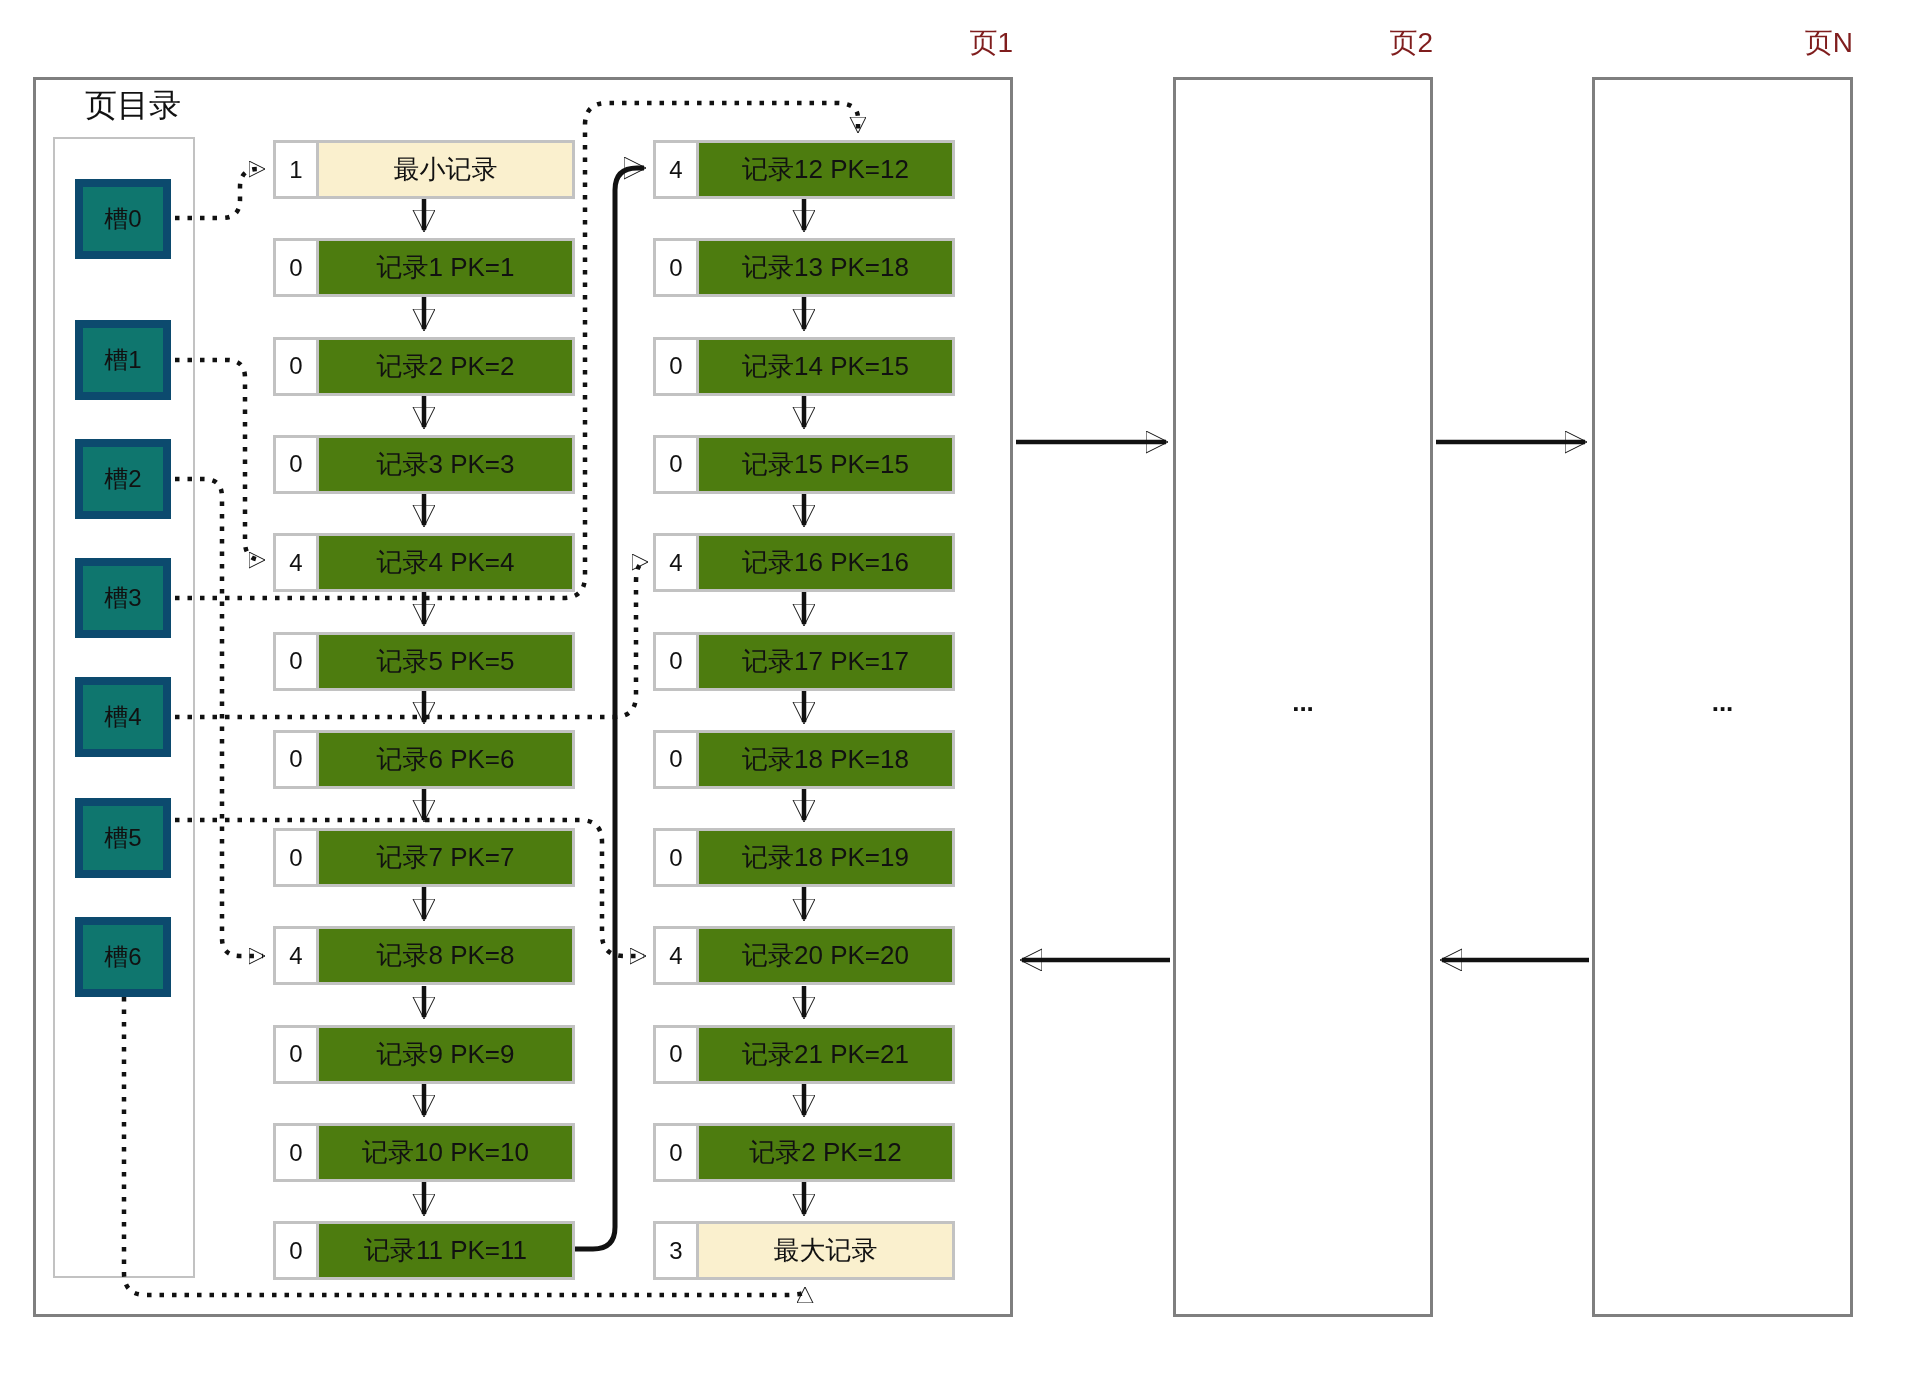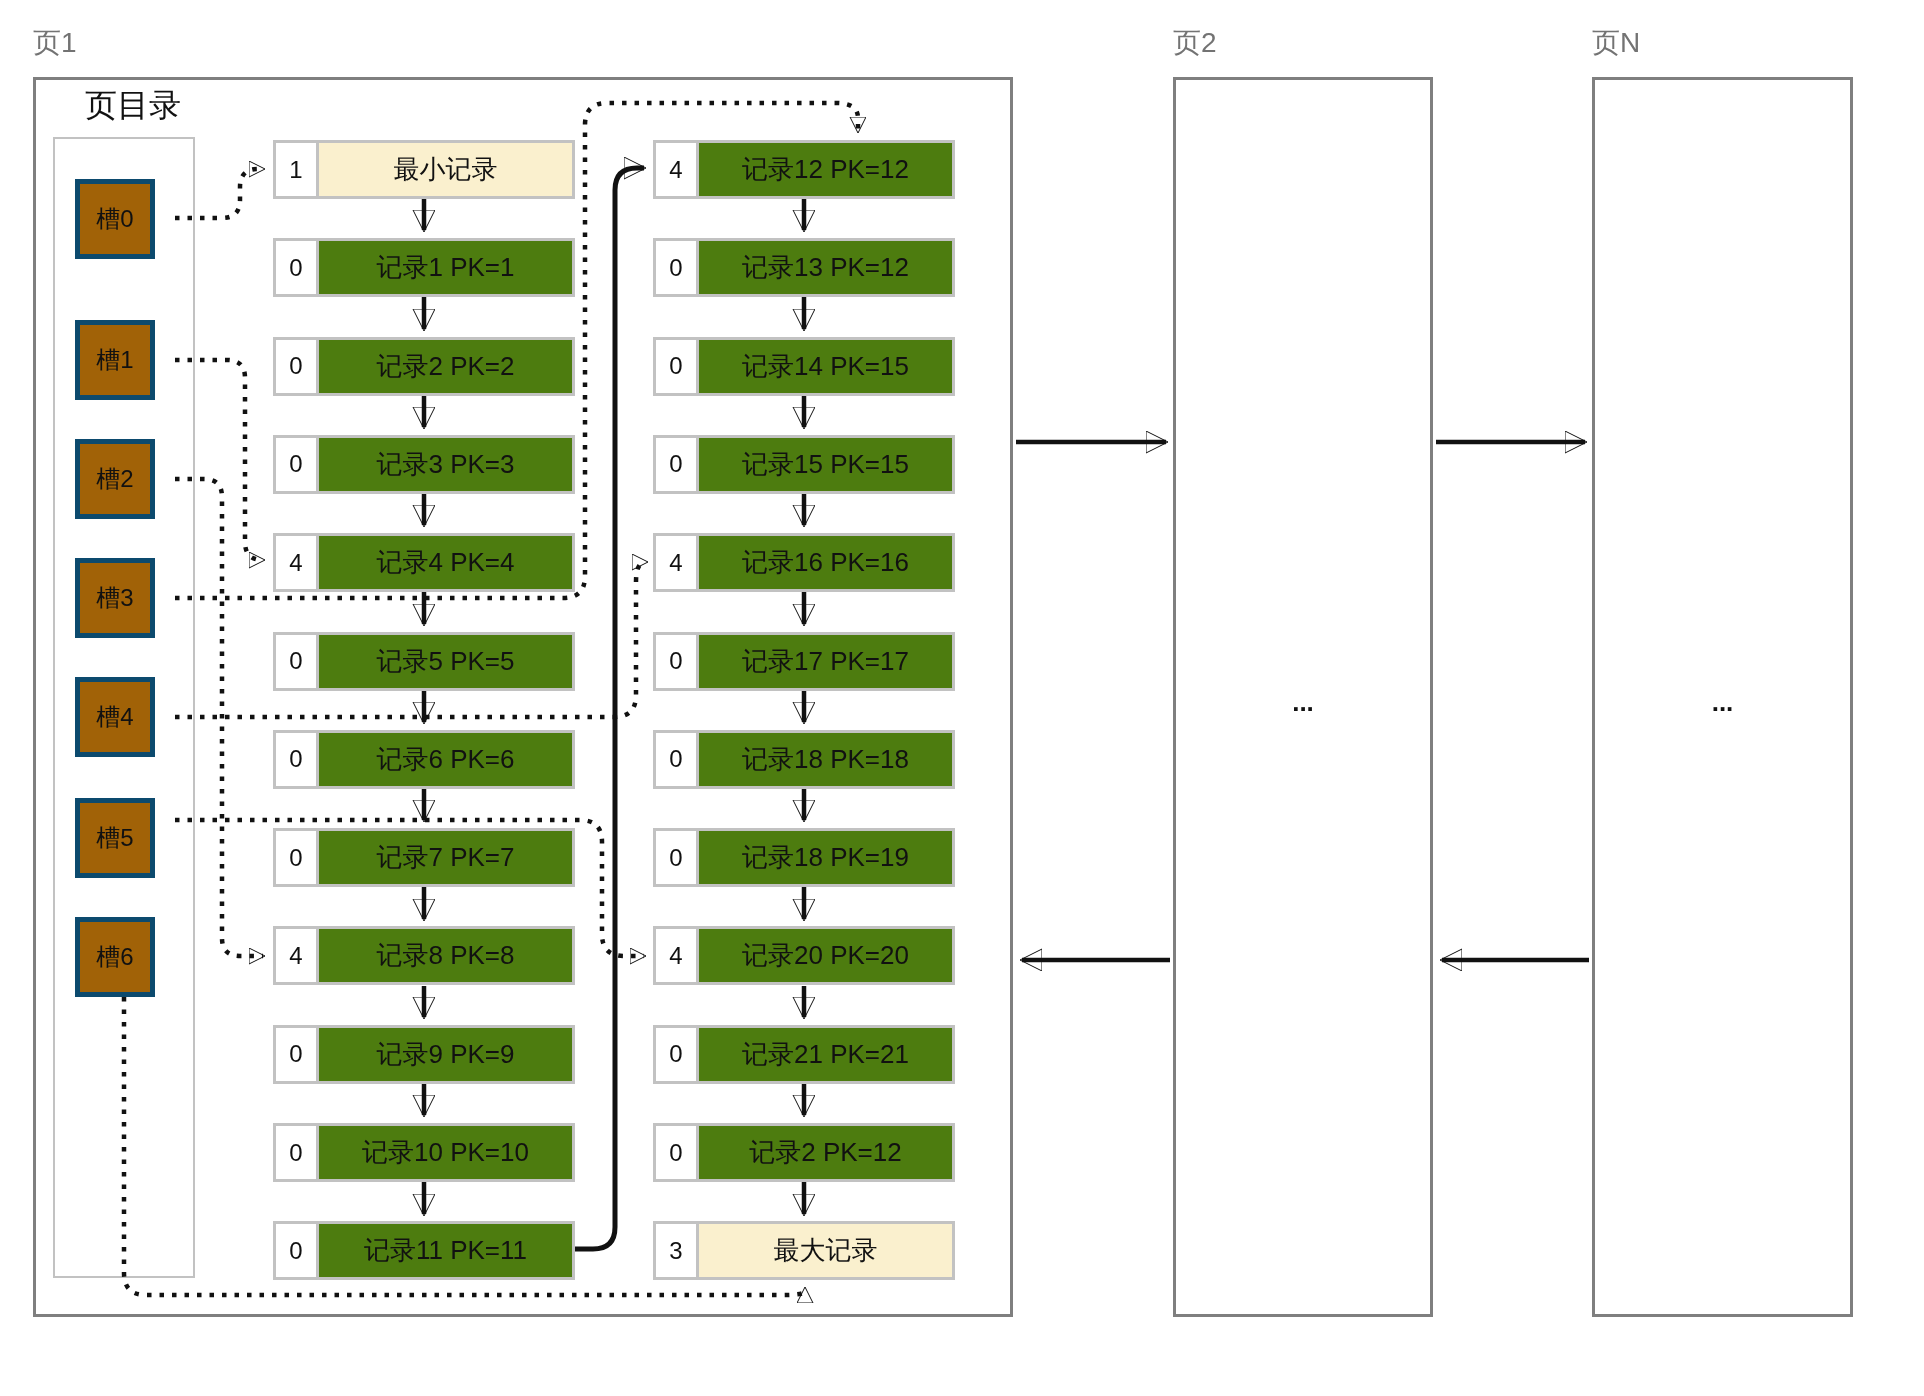--- a/index.html
+++ b/index.html
@@ -1,31 +1,31 @@
 <!DOCTYPE html>
 <html><head>
 <meta charset="utf-8">
 <style>
   html,body{margin:0;padding:0;background:#fff;}
   #canvas{
     position:relative;width:1924px;height:1396px;background:#fff;overflow:hidden;
     font-family:"Liberation Sans","DejaVu Sans",sans-serif;color:#111;
   }
   .page-title{position:absolute;top:26px;height:34px;line-height:34px;
-    font-size:28px;text-align:left;color:#737373;}
+    font-size:28px;text-align:right;color:#7f1d1d;}
   .page-box{position:absolute;top:77px;height:1240px;border:3px solid #7f7f7f;
     box-sizing:border-box;background:#fff;}
   .dots-placeholder{position:absolute;top:684px;height:36px;line-height:36px;
     font-size:26px;font-weight:bold;text-align:center;color:#111;}
   .pagedir-label{position:absolute;left:62px;width:142px;top:90px;height:30px;
     line-height:30px;font-size:32px;text-align:center;}
   .pagedir-box{position:absolute;left:53px;top:137px;width:142px;height:1141px;
     border:2px solid #c2c2c2;box-sizing:border-box;background:#fff;}
-  .slot{position:absolute;left:75px;width:80px;height:80px;top:var(--t);
-    border:5px solid #0c4a6e;box-sizing:border-box;background:#a16207;
+  .slot{position:absolute;left:75px;width:96px;height:80px;top:var(--t);
+    border:8px solid #0c4a6e;box-sizing:border-box;background:#0f766e;
     display:flex;align-items:center;justify-content:center;font-size:24px;}
   .row{position:absolute;width:302px;height:59px;top:calc(140px + var(--i)*98.3px);
     border:3px solid #c2c2c2;box-sizing:border-box;background:#fff;display:flex;}
   .row.c1{left:273px;}
   .row.c2{left:653px;}
   .cell-n{width:40px;flex:0 0 40px;border-right:3px solid #c2c2c2;
     display:flex;align-items:center;justify-content:center;font-size:24px;background:#fff;}
   .cell-label{flex:1;display:flex;align-items:center;justify-content:center;
     font-size:26px;background:#4d7c0f;}
   .cell-label.hl{background:#faf0ce;}
@@ -111,21 +111,21 @@
     <div class="cell-n">0</div>
     <div class="cell-label">记录11 PK=11</div>
   </div>
 
   <div class="row c2" style="--i:0">
     <div class="cell-n">4</div>
     <div class="cell-label">记录12 PK=12</div>
   </div>
   <div class="row c2" style="--i:1">
     <div class="cell-n">0</div>
-    <div class="cell-label">记录13 PK=12</div>
+    <div class="cell-label">记录13 PK=18</div>
   </div>
   <div class="row c2" style="--i:2">
     <div class="cell-n">0</div>
     <div class="cell-label">记录14 PK=15</div>
   </div>
   <div class="row c2" style="--i:3">
     <div class="cell-n">0</div>
     <div class="cell-label">记录15 PK=15</div>
   </div>
   <div class="row c2" style="--i:4">

